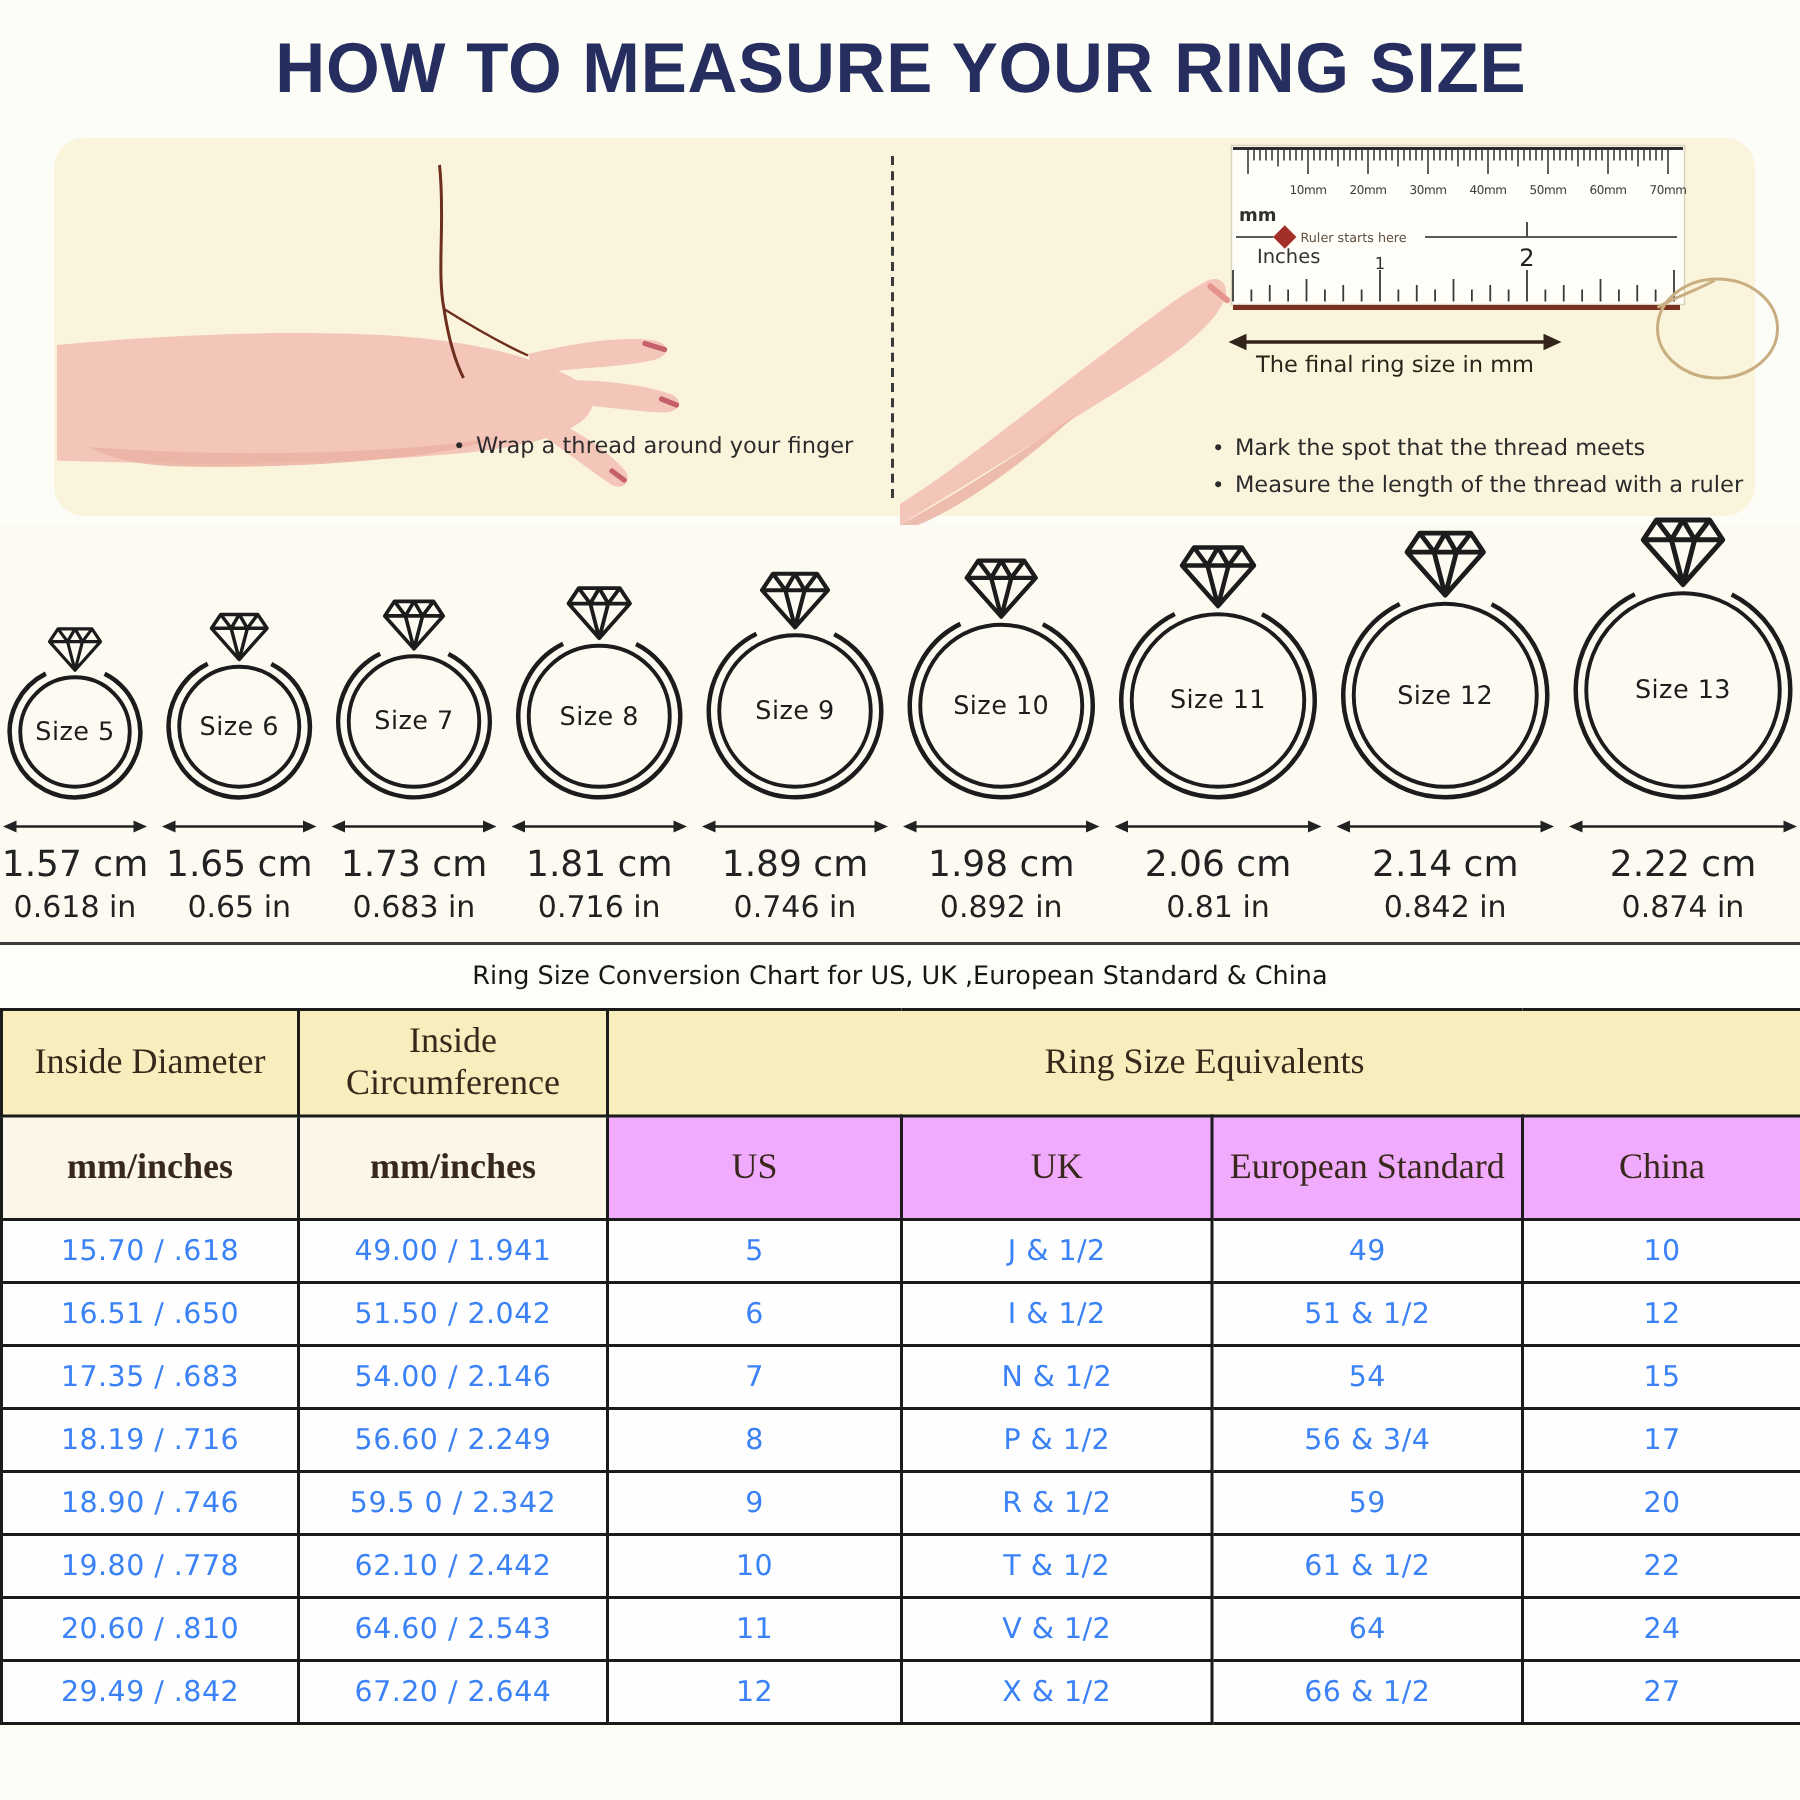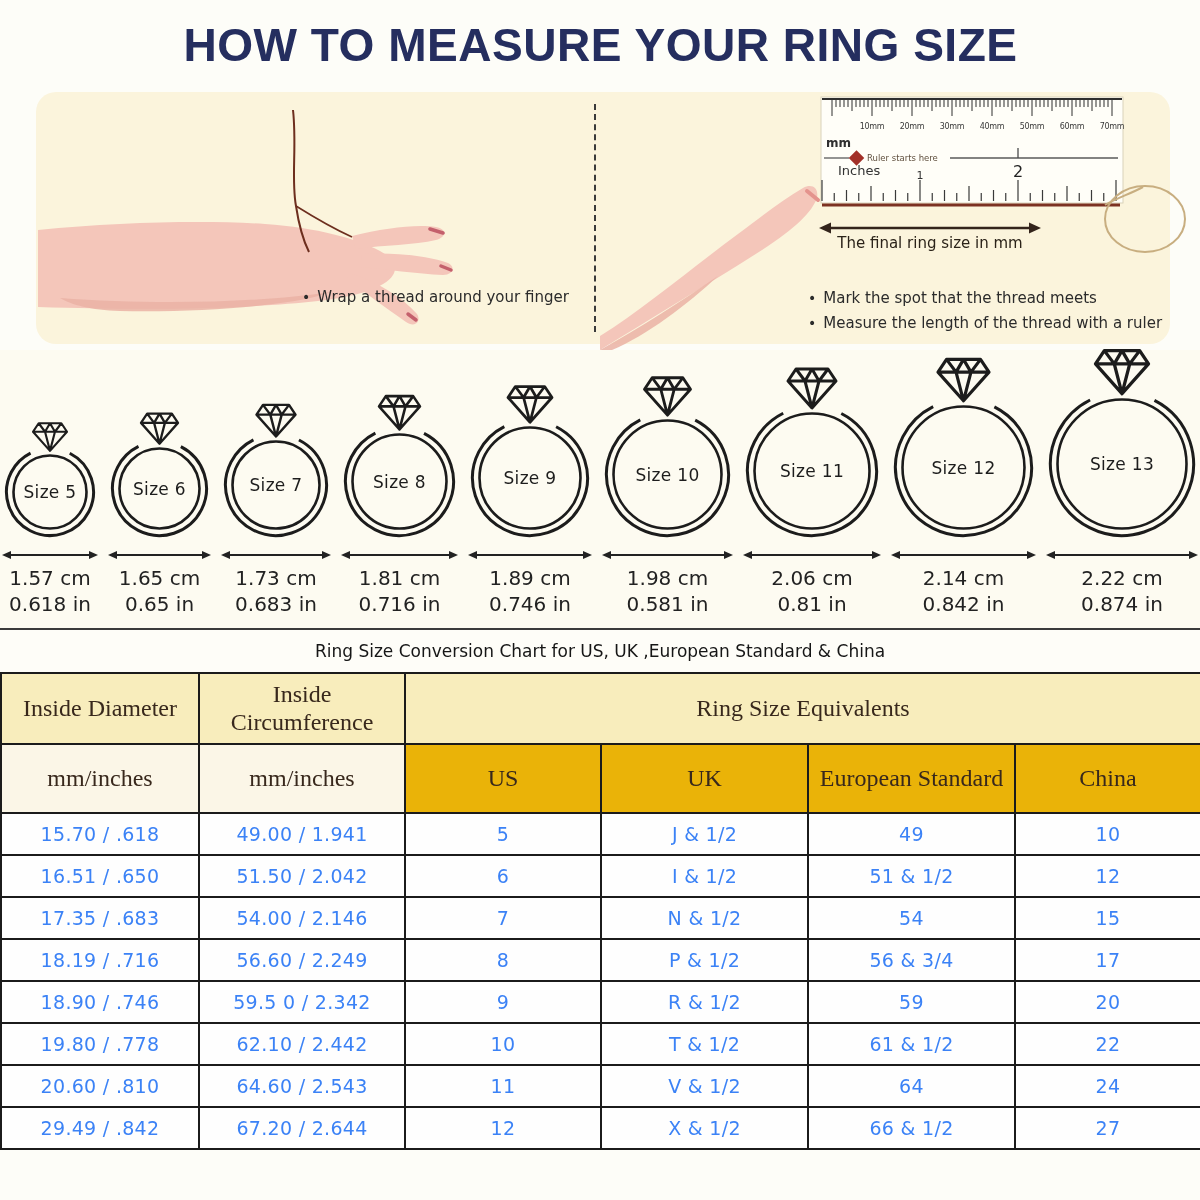--- a/index.html
+++ b/index.html
@@ -38,42 +38,42 @@
     padding:0 20px 12px 20px;background:#fdfbf1;
   }
   .ring-item{display:flex;flex-direction:column;align-items:center;flex:none;}
   .ring-item .diamond{margin-bottom:-7px;position:relative;z-index:2;}
   .ring-wrap{position:relative;}
   .ring-label{
     position:absolute;inset:0;display:flex;align-items:center;justify-content:center;
     font-size:17px;color:#1d1d1d;letter-spacing:0.3px;
   }
   .diam-arrow{margin-top:11px;}
-  .meas-cm{font-size:20px;margin-top:5px;color:#222;}
+  .meas-cm{font-size:24px;margin-top:5px;color:#222;}
   .meas-in{font-size:20px;margin-top:2px;color:#222;}
 
   
   .caption-block{
     height:44px;flex:none;box-sizing:border-box;border-top:2px solid #3a3a3a;
     display:flex;align-items:center;justify-content:center;background:#fefdf8;
   }
   .caption{font-size:17px;color:#161616;}
 
   
   .table-wrap{flex:1;}
   table{width:1200px;border-collapse:collapse;table-layout:fixed;background:#fefefe;}
   th,td{border:2.4px solid #1b1b1b;text-align:center;padding:0;}
   thead th{
     font-family:"Liberation Serif", serif;font-weight:normal;
     color:#38281c;font-size:24px;line-height:1.15;
   }
   tr.grp th{height:69px;background:#f8edbc;}
   tr.sub th{height:67px;}
-  th.yellow{background:#eab308;}
-  th.pale{background:#fbf6e7;}
+  th.yellow{background:#f0abfc;}
+  th.pale{background:#fbf6e7;font-weight:bold;}
   td{height:40px;font-size:19px;color:#3b82f6;letter-spacing:0.3px;}
   td.dashTop{border-top:2.4px dashed #666;}
 </style>
 </head>
 <body>
 
 <div class="page">
 
   <div class="hdr">
     <h1>HOW TO MEASURE YOUR RING SIZE</h1>
@@ -322,21 +322,21 @@
         <div class="ring-wrap" style="width:127px;height:127px"><svg width="127" height="127">
             <circle cx="63.5" cy="63.5" r="61" fill="none" stroke="#1c1c1c" stroke-width="3" stroke-dasharray="325.8 57.5" transform="rotate(-63.0 63.5 63.5)"></circle>
             <circle cx="63.5" cy="63.5" r="54" fill="none" stroke="#1c1c1c" stroke-width="2.6"></circle>
           </svg><div class="ring-label">Size 10</div></div>
         <svg class="diam-arrow" width="133" height="12">
           <line x1="7" y1="6" x2="126" y2="6" stroke="#222" stroke-width="1.8"></line>
           <path d="M1 6 l9 -4 v8 Z" fill="#222"></path>
           <path d="M132 6 l-9 -4 v8 Z" fill="#222"></path>
         </svg>
         <div class="meas-cm">1.98 cm</div>
-        <div class="meas-in">0.581 in</div>
+        <div class="meas-in">0.892 in</div>
       </div>
       <div class="ring-item">
         <svg class="diamond" width="62" height="48" viewBox="0 0 60 48">
           <path d="M14 6 L46 6 L54 18 L30 45 L6 18 Z M6 18 L54 18 M14 6 L23 18 M46 6 L37 18 M23 18 L30 45 M37 18 L30 45 M30 6 L23 18 M30 6 L37 18" fill="none" stroke="#1c1c1c" stroke-width="3" stroke-linejoin="round"></path>
         </svg>
         <div class="ring-wrap" style="width:134px;height:134px"><svg width="134" height="134">
             <circle cx="67" cy="67" r="64.5" fill="none" stroke="#1c1c1c" stroke-width="3" stroke-dasharray="344.5 60.8" transform="rotate(-63.0 67 67)"></circle>
             <circle cx="67" cy="67" r="57.5" fill="none" stroke="#1c1c1c" stroke-width="2.6"></circle>
           </svg><div class="ring-label">Size 11</div></div>
         <svg class="diam-arrow" width="140" height="12">

